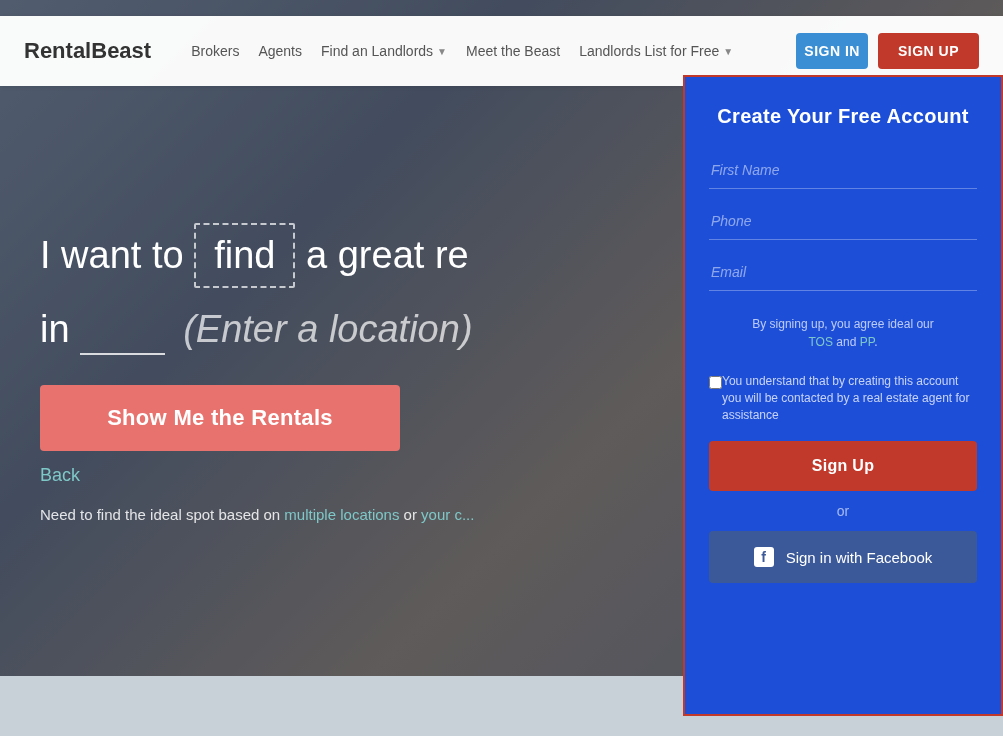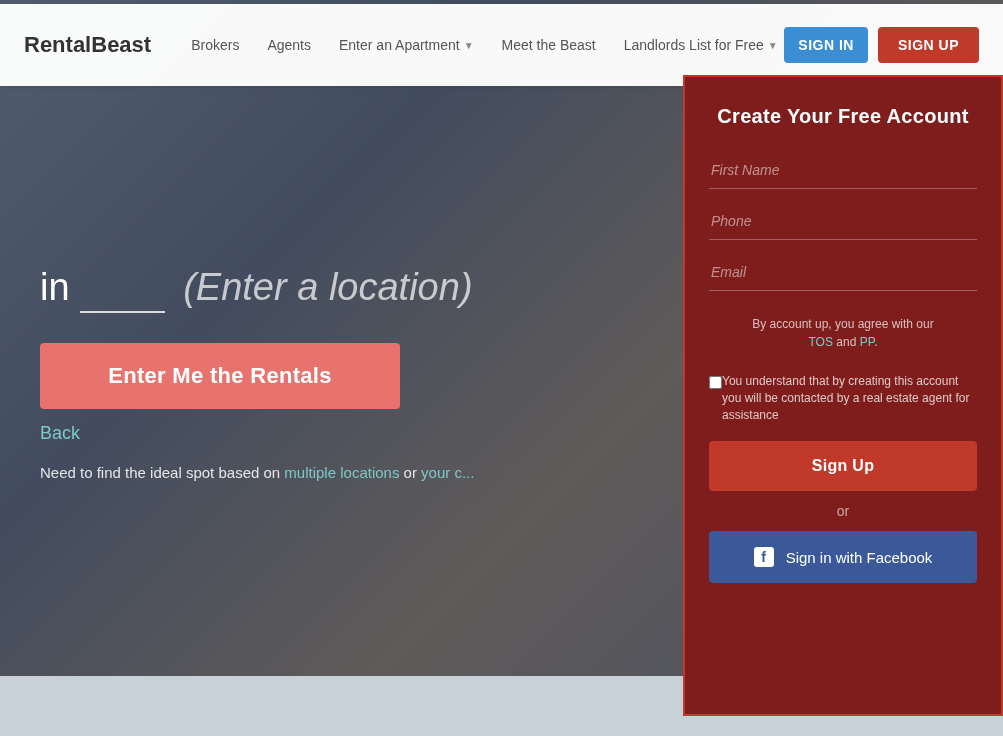--- a/index.html
+++ b/index.html
@@ -15,43 +15,43 @@
     .bg-overlay {
       position: absolute;
       inset: 0;
       background: rgba(60,70,85,0.55);
       z-index: 1;
     }
 
     
     nav {
       position: absolute;
-      top: 4px; left: 0; right: 0;
-      height: 82px;
+      top: 16px; left: 0; right: 0;
+      height: 70px;
       background: rgba(255,255,255,0.97);
       display: flex;
       align-items: center;
       padding: 0 24px;
       z-index: 10;
       box-shadow: 0 1px 4px rgba(0,0,0,0.1);
     }
     .nav-logo {
       font-size: 22px;
       font-weight: 400;
       color: #333;
       margin-right: 40px;
       white-space: nowrap;
     }
     .nav-logo span {
       font-weight: 700;
     }
     .nav-links {
       display: flex;
       align-items: center;
-      gap: 28px;
+      gap: 19px;
       flex: 1;
     }
     .nav-link {
       font-size: 14px;
       color: #555;
       text-decoration: none;
       white-space: nowrap;
       display: flex;
       align-items: center;
       gap: 4px;
@@ -61,21 +61,21 @@
       color: #888;
     }
     .nav-buttons {
       display: flex;
       gap: 10px;
     }
     .btn-signin {
       background: #3a8fd4;
       color: #fff;
       border: none;
-      padding: 10px 14px;
+      padding: 10px 8px;
       border-radius: 4px;
       font-size: 14px;
       font-weight: 600;
       cursor: pointer;
       letter-spacing: 0.5px;
     }
     .btn-signup-nav {
       background: #c0392b;
       color: #fff;
       border: none;
@@ -166,21 +166,21 @@
       text-decoration: none;
     }
 
     
     .signup-panel {
       position: absolute;
       top: 75px;
       right: 0;
       width: 320px;
       bottom: 20px;
-      background: #7f1d1d;
+      background: #1d4ed8;
       z-index: 10;
       border: 2px solid #c0392b;
       display: flex;
       flex-direction: column;
       padding: 28px 24px 20px;
       overflow-y: auto;
     }
     .signup-title {
       color: #fff;
       font-size: 20px;
@@ -299,62 +299,67 @@
     <span>Rental</span><span>Beast</span>
   </div>
   <div class="nav-links">
     <a class="nav-link" href="#">
         <span>Brokers</span>
       </a>
     <a class="nav-link" href="#">
         <span>Agents</span>
       </a>
     <a class="nav-link" href="#">
-        <span>Enter an Apartment</span> 
+        <span>Find an Landlords</span> 
         <span class="chevron">▼</span>
       </a>
     <a class="nav-link" href="#">
         <span>Meet the Beast</span>
       </a>
     <a class="nav-link" href="#">
         <span>Landlords List for Free</span> 
         <span class="chevron">▼</span>
       </a>
   </div>
   <div class="nav-buttons">
     <button class="btn-signin">SIGN IN</button>
     <button class="btn-signup-nav">SIGN UP</button>
   </div>
 </nav>
 
 <div class="hero">
+  <div class="hero-headline">
+    <span>I want to</span>
+    <span class="dropdown-box">find</span>
+    <span>a great re</span>
+  </div>
   <div class="hero-location">
     <span>in</span>
     <span class="location-input">&nbsp;&nbsp;&nbsp;&nbsp;&nbsp;&nbsp;&nbsp;&nbsp;</span>
     <span class="location-placeholder">(Enter a location)</span>
   </div>
-  <button class="btn-show">Enter Me the Rentals</button>
+  <button class="btn-show">Show Me the Rentals</button>
   <button class="btn-back">Back</button>
   <p class="hero-sub">
     <span>Need to find the ideal spot based on</span>
     <a href="#">multiple locations</a>
     <span>or</span>
     <a href="#">your c...</a>
   </p>
 </div>
 
 <div class="signup-panel">
   <h2 class="signup-title">Create Your Free Account</h2>
 
   <input class="signup-input" type="text" placeholder="First Name" style="">
   <input class="signup-input" type="tel" placeholder="Phone" style="">
   <input class="signup-input" type="email" placeholder="Email" style="">
 
   <div class="signup-tos">
-    <span>By account up, you agree with our</span><br>
+    <span>By signing up, you agree ideal our</span><br>
     <a href="#">TOS</a>
     <span>and</span>
     <a href="#">PP</a><span>.</span>
   </div>
 
   <div class="signup-checkbox-row">
     <input type="checkbox" class="signup-checkbox" style="">
     <label class="signup-checkbox-label">You understand that by creating this account you will be contacted by a real estate agent for assistance</label>
   </div>
 

